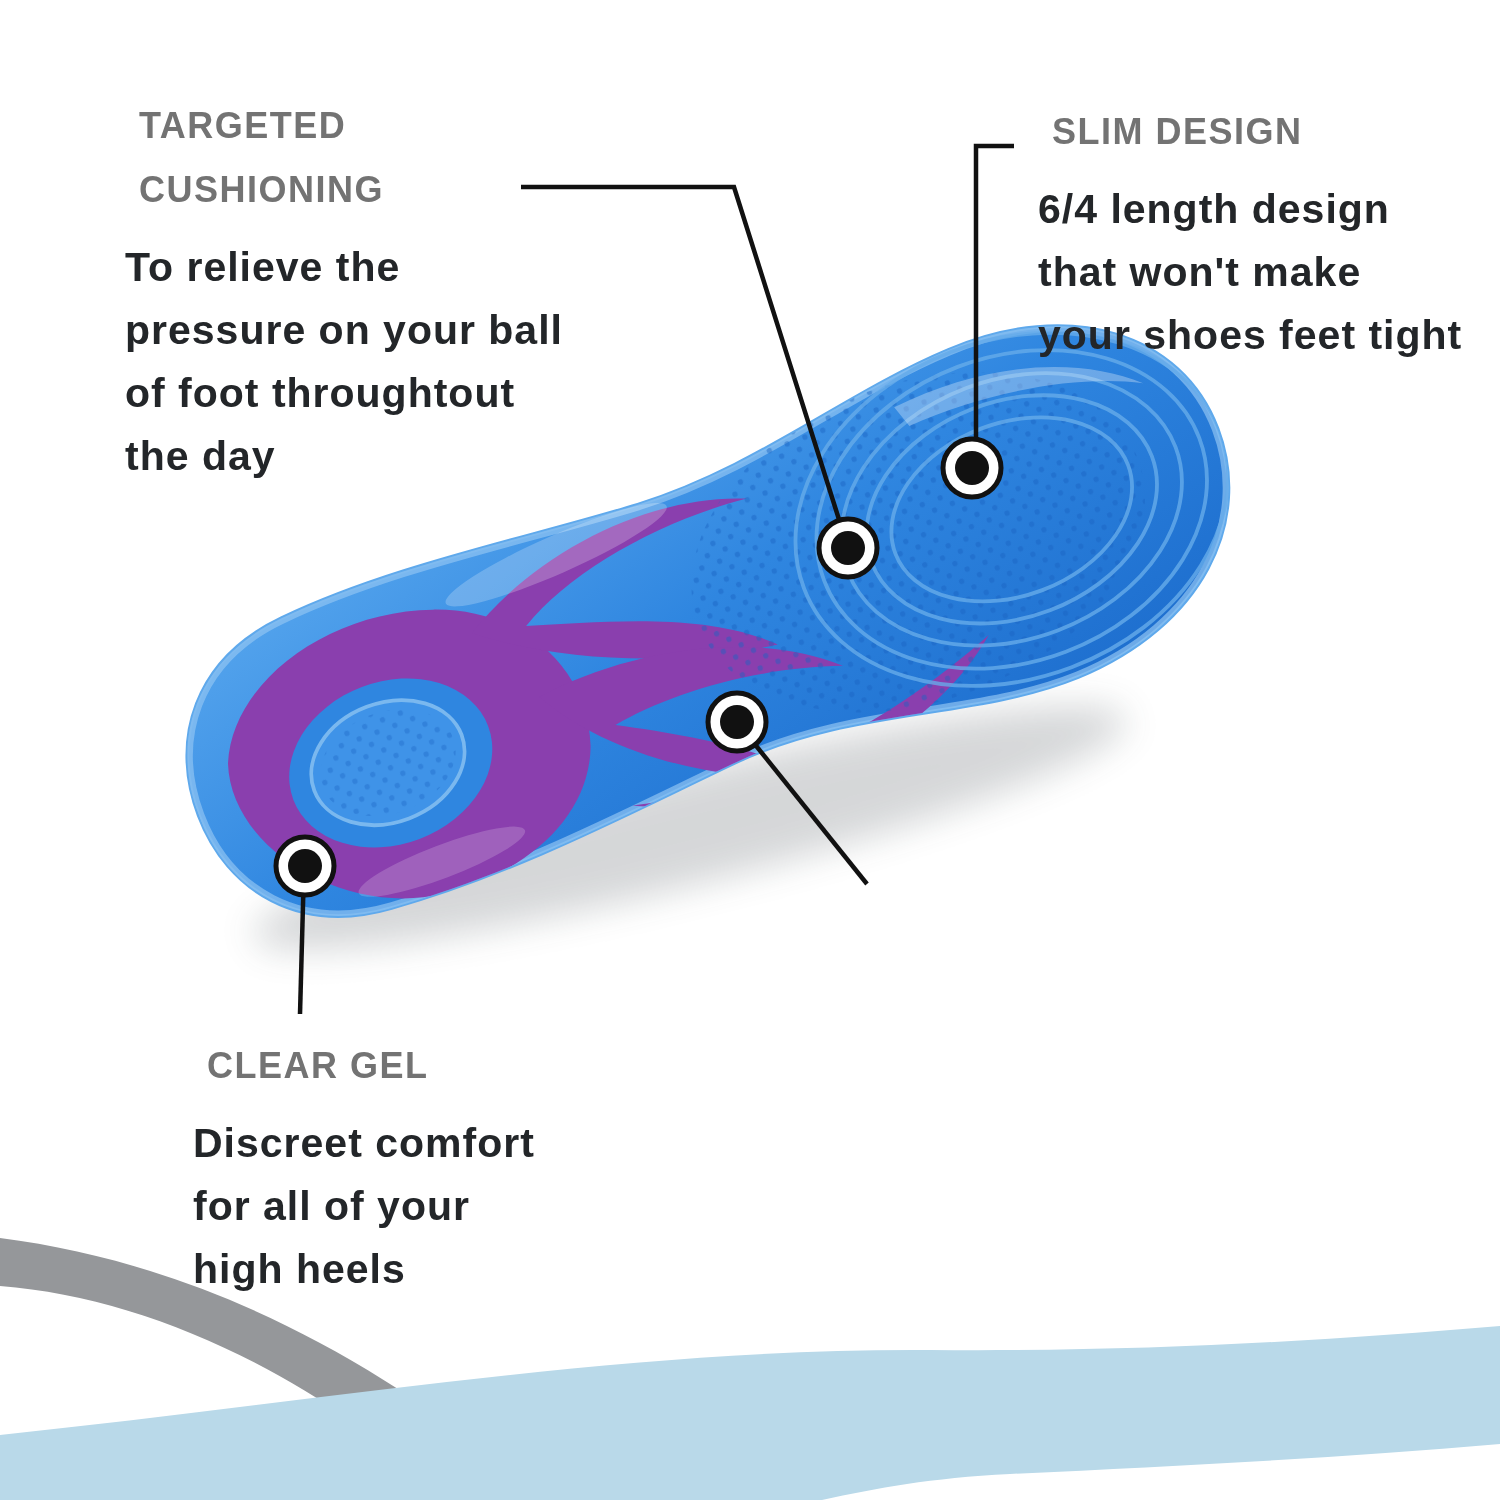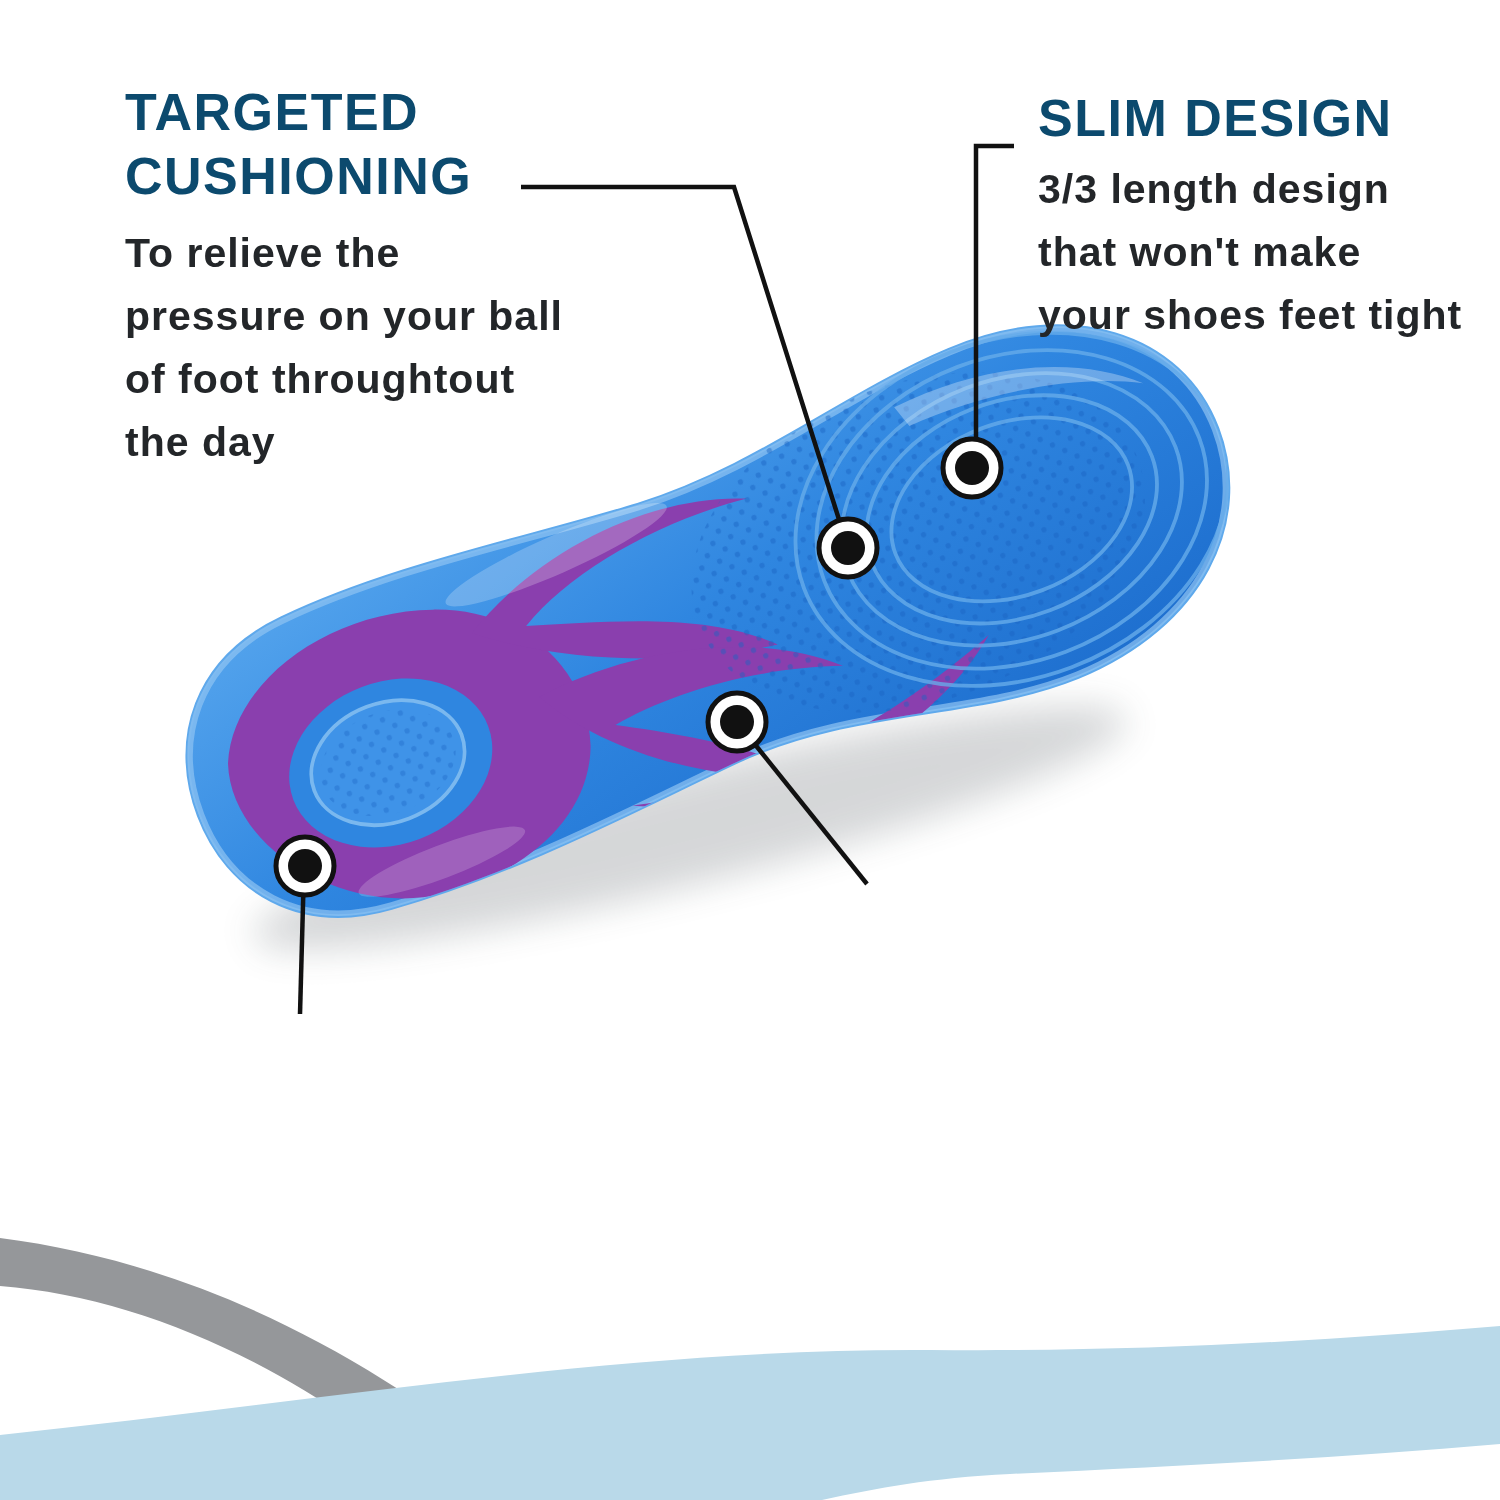--- a/index.html
+++ b/index.html
@@ -11,23 +11,23 @@
     overflow: hidden;
     font-family: "Liberation Sans", "DejaVu Sans", sans-serif;
   }
   #art {
     position: absolute;
     left: 0; top: 0;
     width: 1500px; height: 1500px;
   }
   .callout { position: absolute; }
   .callout h2 {
-    margin: 0;
-    color: #0c4a6e;
-    font-size: 52px;
+    margin: 14px;
+    color: #737373;
+    font-size: 36px;
     font-weight: 700;
     letter-spacing: 1.5px;
     line-height: 64px;
     white-space: pre-line;
   }
   .callout p {
     margin: 14px 0 0 0;
     color: #232629;
     font-size: 41px;
     font-weight: 600;
@@ -146,20 +146,26 @@
     <h2>TARGETED
 CUSHIONING</h2>
     <p>To relieve the
 pressure on your ball
 of foot throughtout
 the day</p>
   </div>
 
   <div class="callout" id="co-slim">
     <h2>SLIM DESIGN</h2>
-    <p>3/3 length design
+    <p>6/4 length design
 that won't make
 your shoes feet tight</p>
   </div>
 
+  <div class="callout" id="co-clear">
+    <h2>CLEAR GEL</h2>
+    <p>Discreet comfort
+for all of your
+high heels</p>
+  </div>
 
 
 </div>
 
 </body></html>

